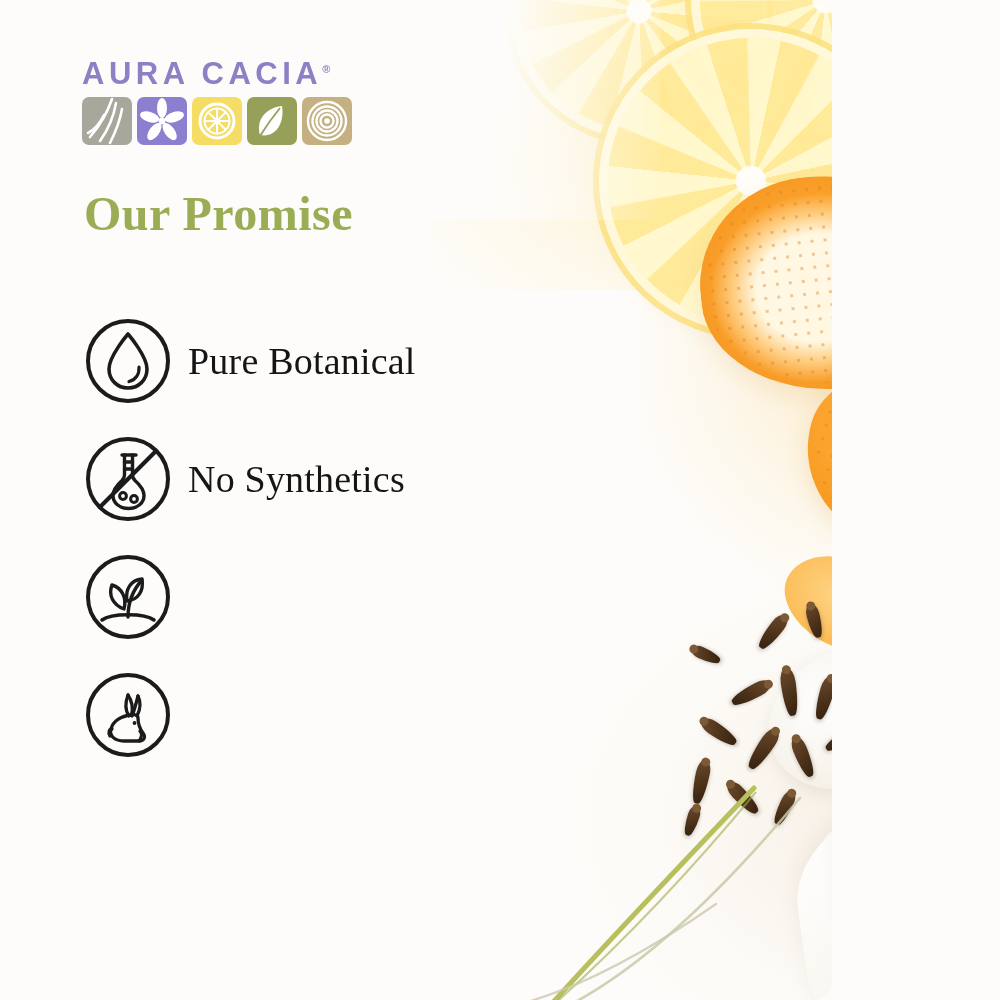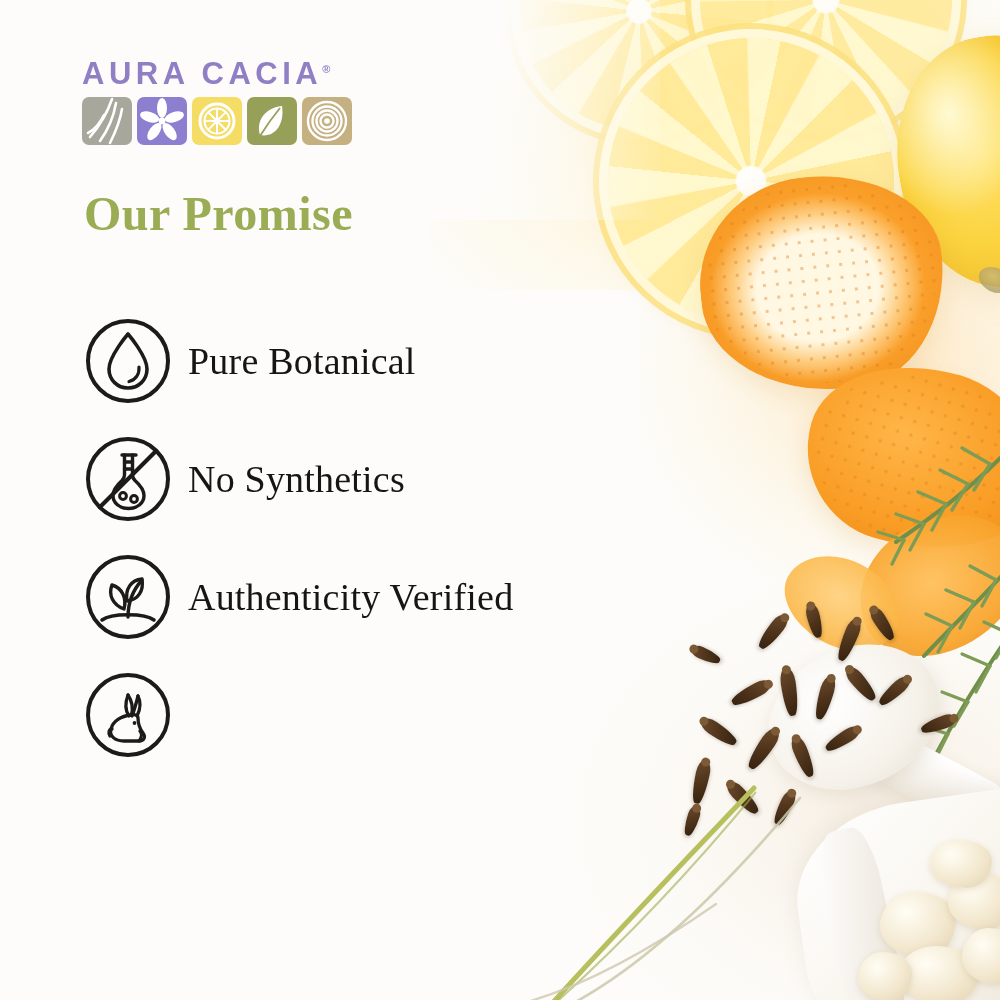--- a/index.html
+++ b/index.html
@@ -3,21 +3,21 @@
 <meta charset="utf-8">
 <title>Aura Cacia — Our Promise</title>
 <style>
   * { margin:0; padding:0; box-sizing:border-box; }
   html,body { width:1000px; height:1000px; overflow:hidden; }
   body {
     font-family:"Liberation Serif", serif;
     background:#fdfcfa;
     position:relative;
   }
-  #stage { position:absolute; inset:0; width:1000px; height:1000px; background:#fdfcfa; overflow:hidden; }
+  #stage { position:absolute; inset:0; width:832px; height:1000px; background:#fdfcfa; overflow:hidden;border-radius:18px; }
 
   
   .photo { position:absolute; inset:0; pointer-events:none; }
 
   .wash-tl { position:absolute; left:430px; top:-140px; width:620px; height:430px;
     background:radial-gradient(ellipse at 45% 60%, rgba(255,228,150,.55) 0%, rgba(255,240,195,.30) 45%, rgba(253,252,250,0) 72%); }
   .wash-r { position:absolute; left:640px; top:120px; width:420px; height:480px;
     background:radial-gradient(ellipse at 60% 50%, rgba(255,205,120,.40) 0%, rgba(255,232,180,.20) 50%, rgba(253,252,250,0) 76%); }
   .wash-br { position:absolute; left:560px; top:560px; width:470px; height:470px;
     background:radial-gradient(ellipse at 70% 55%, rgba(235,215,185,.35) 0%, rgba(250,243,232,.18) 50%, rgba(253,252,250,0) 78%); }
@@ -344,21 +344,20 @@
       <div class="promise-row">
         <div class="promise-icon">
           <svg viewBox="0 0 88 88">
             <circle cx="44" cy="44" r="40" fill="none" stroke="#1b1b1b" stroke-width="4"></circle>
             <path d="M18 67 C27 60, 61 60, 70 67" fill="none" stroke="#1b1b1b" stroke-width="3.6" stroke-linecap="round"></path>
             <path d="M44 64 C44 50, 48 38, 58 27" fill="none" stroke="#1b1b1b" stroke-width="3.4" stroke-linecap="round"></path>
             <path d="M58 26 C47 27, 41 36, 43 48 C54 47, 60 38, 58 26 Z" fill="none" stroke="#1b1b1b" stroke-width="3.4" stroke-linejoin="round"></path>
             <path d="M28 32 C24 42, 29 52, 40 56 C43 45, 38 35, 28 32 Z" fill="none" stroke="#1b1b1b" stroke-width="3.4" stroke-linejoin="round"></path>
           </svg>
         </div>
-        <div class="promise-label">Authenticity Verified</div>
       </div>
 
       <div class="promise-row">
         <div class="promise-icon">
           <svg viewBox="0 0 88 88">
             <circle cx="44" cy="44" r="40" fill="none" stroke="#1b1b1b" stroke-width="4"></circle>
             <g fill="none" stroke="#1b1b1b" stroke-width="3.3" stroke-linejoin="round" stroke-linecap="round">
               <path d="M44 24 C41 32, 41.5 40, 45 45"></path>
               <path d="M44 24 C48 30, 49 38, 47.5 44"></path>
               <path d="M54 25 C52 33, 50 40, 48 45"></path>

